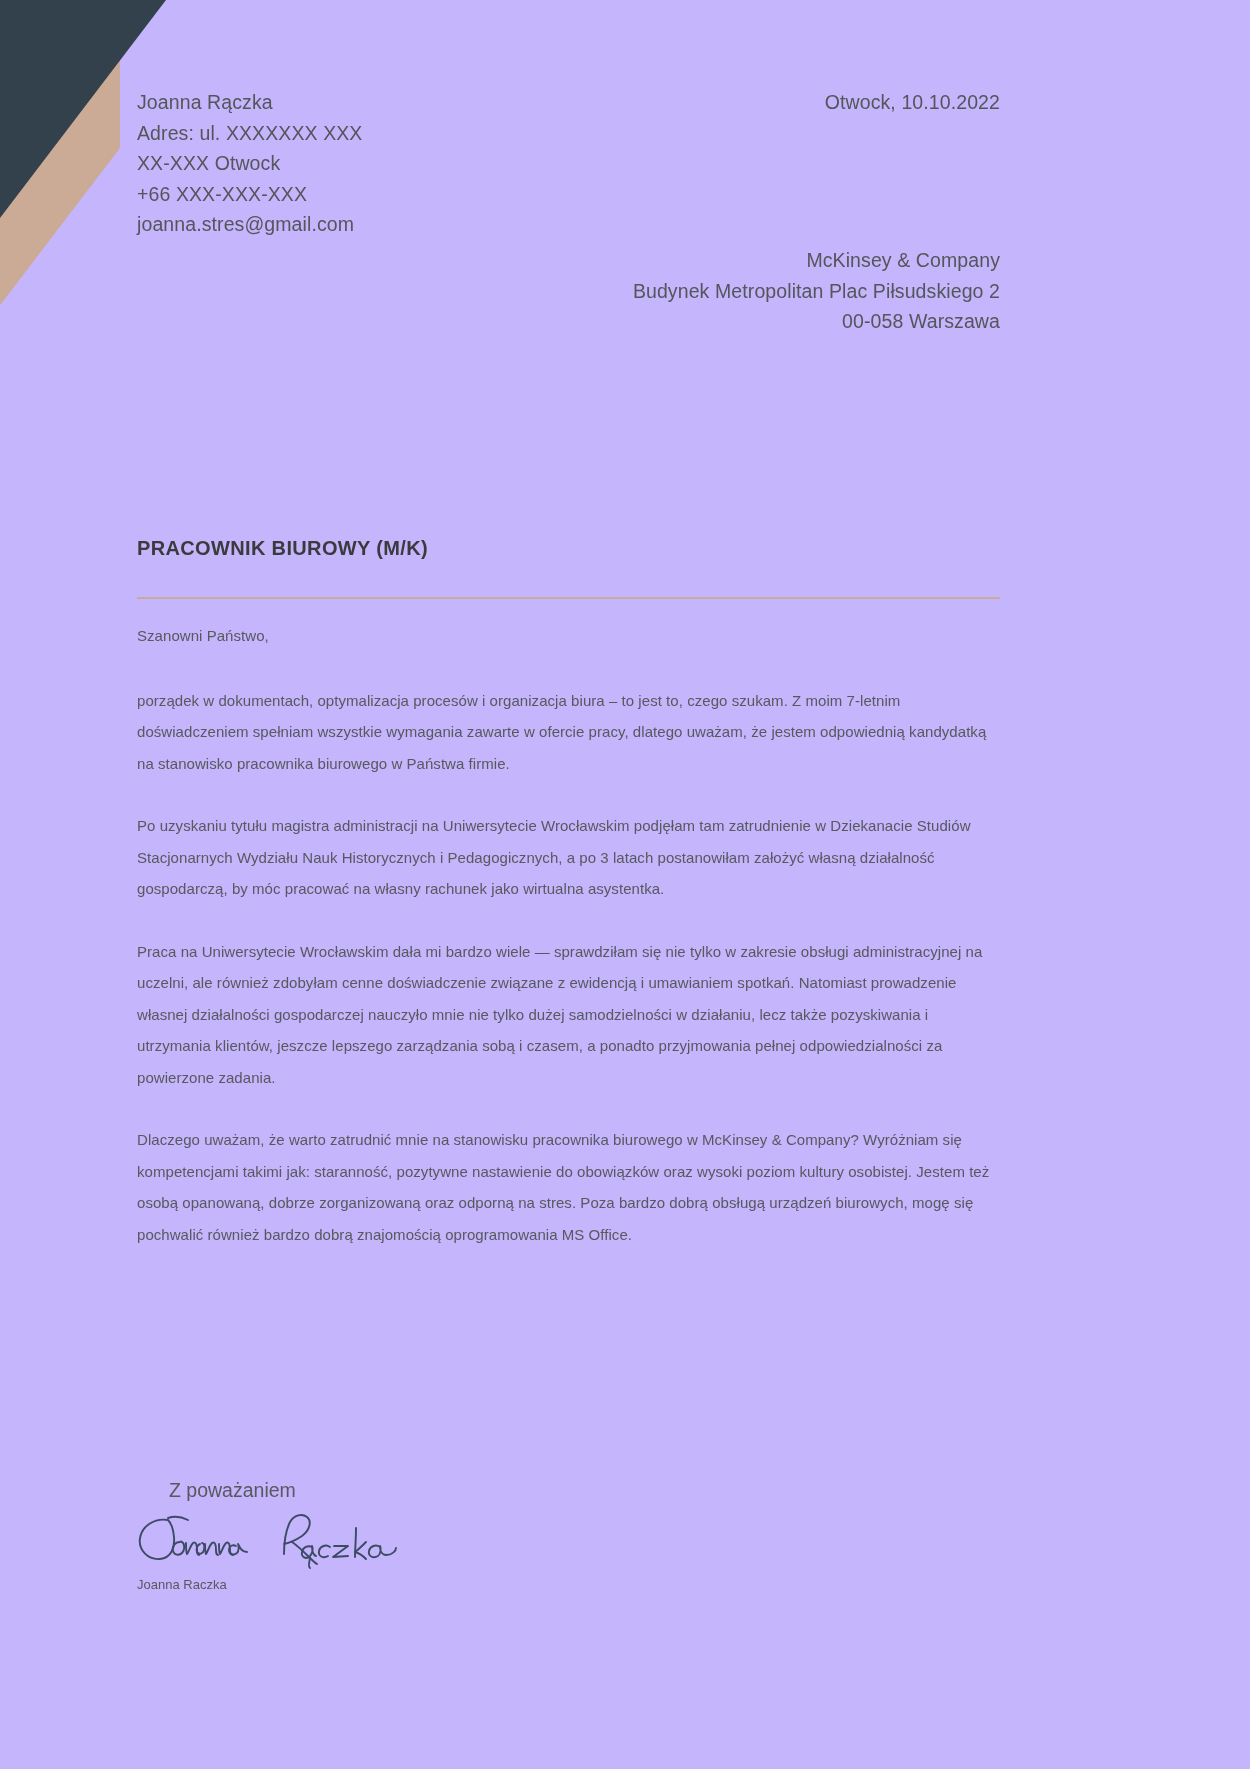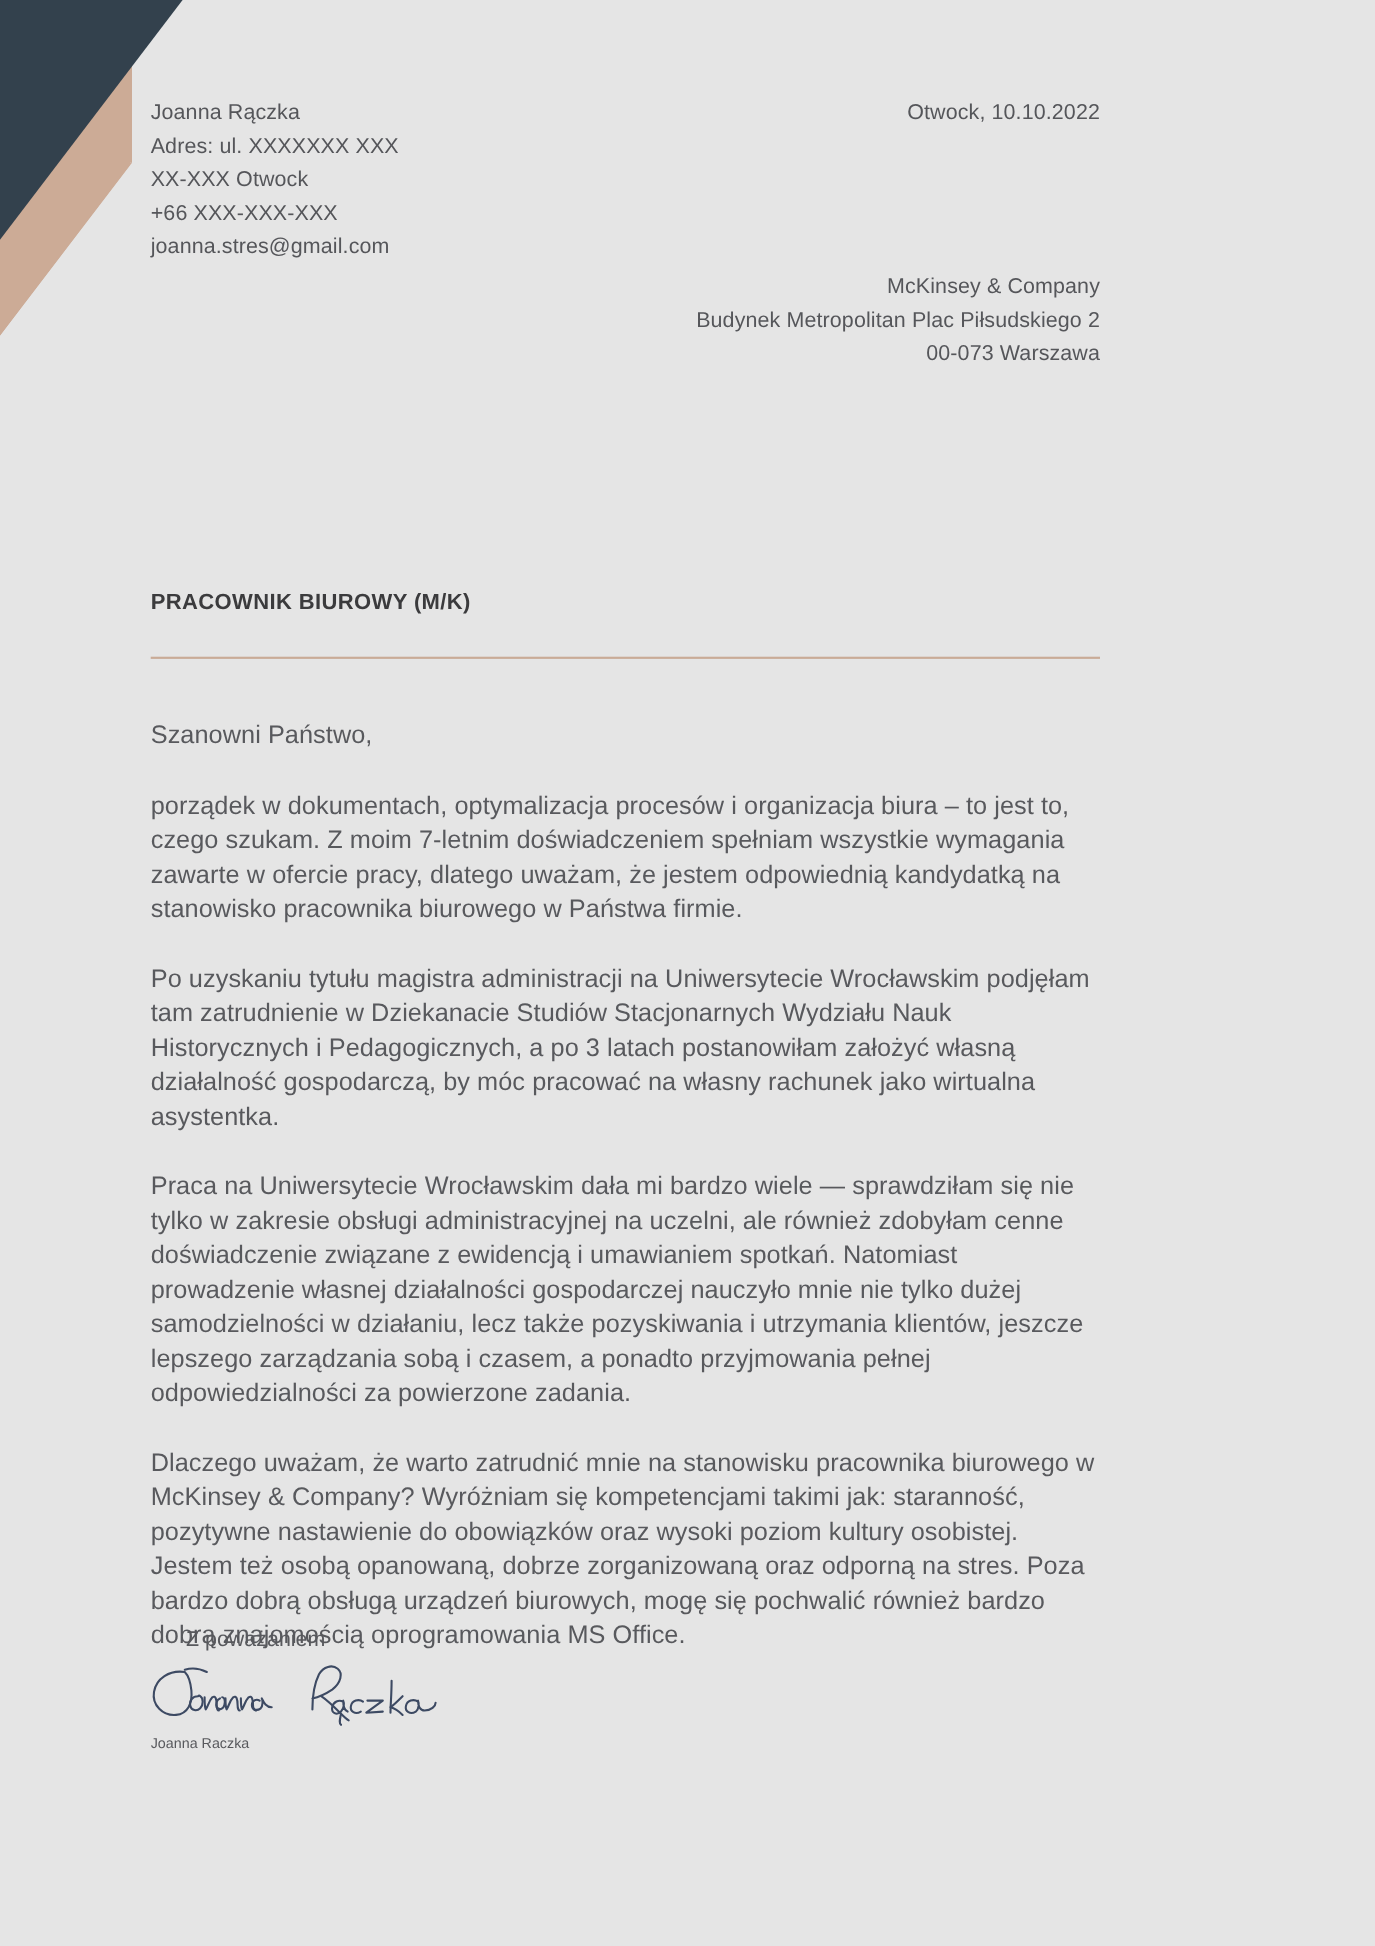--- a/index.html
+++ b/index.html
@@ -7,21 +7,21 @@
     padding: 0;
     background: #ffffff;
   }
   body {
     font-family: "Liberation Sans", sans-serif;
   }
   #page {
     position: relative;
     width: 1250px;
     height: 1769px;
-    background: #e5e5e5;
+    background: #c4b5fd;
     overflow: hidden;
   }
 
   
   #corner-decoration {
     position: absolute;
     top: 0;
     left: 0;
     width: 420px;
     height: 330px;
@@ -71,23 +71,23 @@
     top: 597px;
     width: 863px;
     height: 2px;
     background: #c9ab97;
   }
 
   
   #letter-body {
     position: absolute;
     left: 137px;
-    top: 652px;
+    top: 620px;
     width: 866px;
-    font-size: 23px;
+    font-size: 15px;
     line-height: 31.5px;
     color: #58595d;
     letter-spacing: 0.05px;
   }
   #letter-body p {
     margin: 0 0 31px 0;
   }
   #letter-body p.greeting { margin-bottom: 33px; }
 
   
@@ -136,21 +136,21 @@
     <span class="header-line">joanna.stres@gmail.com</span>
   </div>
 
   <div id="date-block" class="header-block">
     <span class="header-line">Otwock, 10.10.2022</span>
   </div>
 
   <div id="recipient-block" class="header-block">
     <span class="header-line">McKinsey &amp; Company</span>
     <span class="header-line">Budynek Metropolitan Plac Piłsudskiego 2</span>
-    <span class="header-line">00-073 Warszawa</span>
+    <span class="header-line">00-058 Warszawa</span>
   </div>
 
   <div id="job-title">PRACOWNIK BIUROWY (M/K)</div>
   <div id="title-rule"></div>
 
   <div id="letter-body">
     <p class="greeting">Szanowni Państwo,</p>
     <p>porządek w dokumentach, optymalizacja procesów i organizacja biura – to jest to, czego szukam. Z moim 7-letnim doświadczeniem spełniam wszystkie wymagania zawarte w ofercie pracy, dlatego uważam, że jestem odpowiednią kandydatką na stanowisko pracownika biurowego w Państwa firmie.</p>
     <p>Po uzyskaniu tytułu magistra administracji na Uniwersytecie Wrocławskim podjęłam tam zatrudnienie w Dziekanacie Studiów Stacjonarnych Wydziału Nauk Historycznych i Pedagogicznych, a po 3 latach postanowiłam założyć własną działalność gospodarczą, by móc pracować na własny rachunek jako wirtualna asystentka.</p>
     <p>Praca na Uniwersytecie Wrocławskim dała mi bardzo wiele — sprawdziłam się nie tylko w zakresie obsługi administracyjnej na uczelni, ale również zdobyłam cenne doświadczenie związane z ewidencją i umawianiem spotkań. Natomiast prowadzenie własnej działalności gospodarczej nauczyło mnie nie tylko dużej samodzielności w działaniu, lecz także pozyskiwania i utrzymania klientów, jeszcze lepszego zarządzania sobą i czasem, a ponadto przyjmowania pełnej odpowiedzialności za powierzone zadania.</p>

